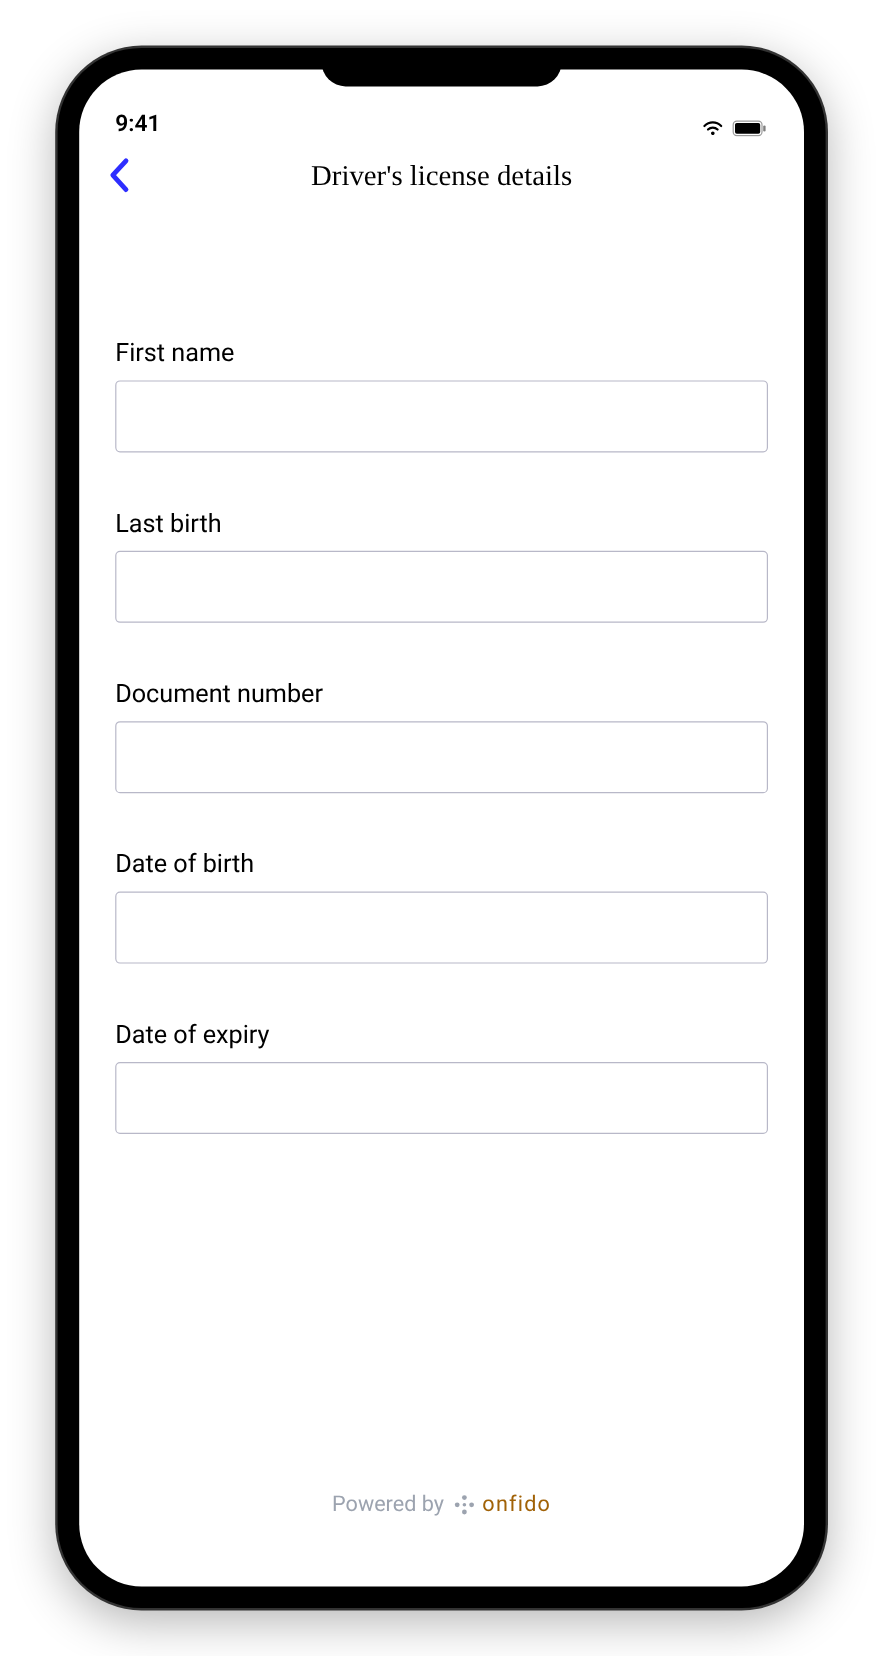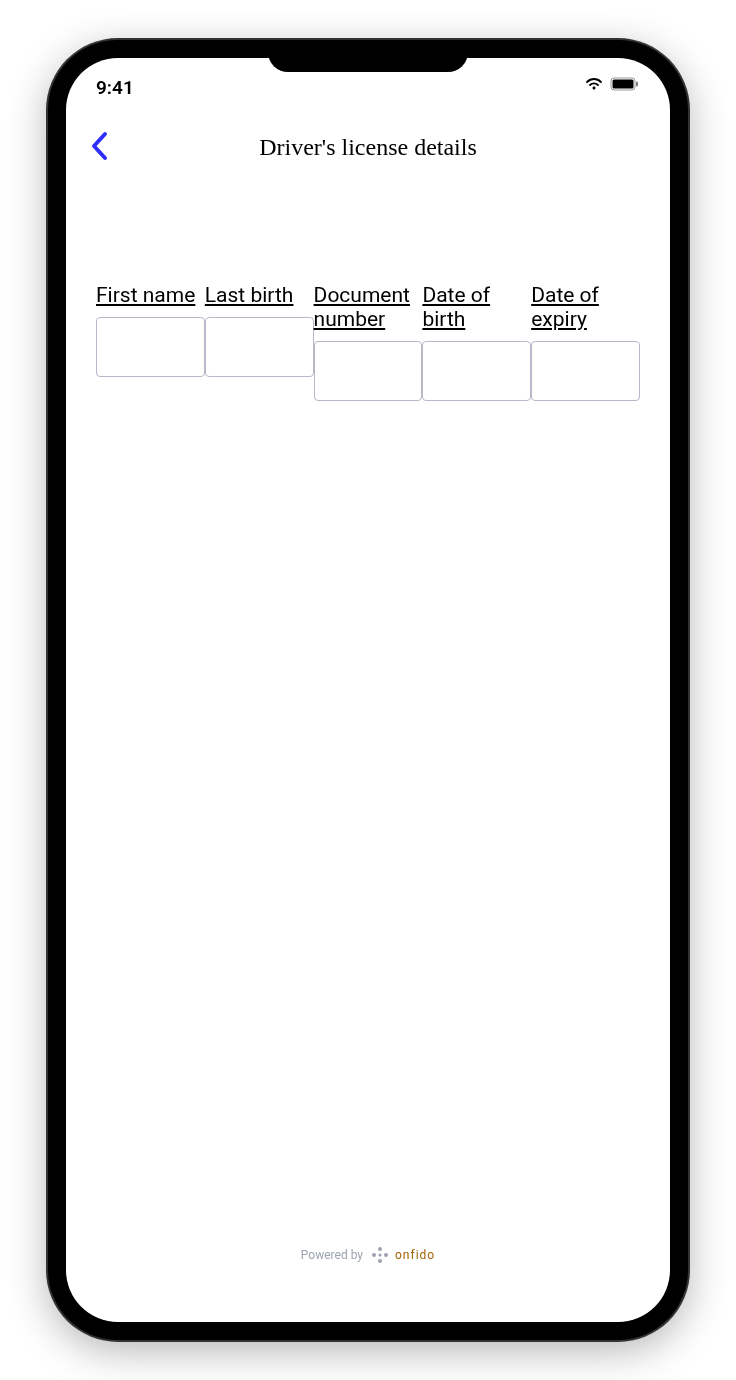--- a/index.html
+++ b/index.html
@@ -47,21 +47,21 @@
       width: 200px;
       height: 32px;
       background: #000;
       border-radius: 0 0 20px 20px;
       z-index: 10;
     }
     
     .status-bar {
       display: flex;
       justify-content: space-between;
-      align-items: flex-start;
+      align-items: flex-end;
       padding: 18px 30px 0 30px;
       height: 56px;
       font-size: 19px;
       font-weight: 600;
     }
     
     .status-right {
       display: flex;
       align-items: center;
       gap: 6px;
@@ -92,22 +92,21 @@
       font-size: 24px;
       font-weight: 400;
       color: #000;
       font-family: Liberation Serif, serif;
     }
     
     .content {
       flex: 1;
       padding: 110px 30px 0 30px;
       display: flex;
-      flex-direction: row;
-      text-decoration: underline;
+      flex-direction: column;
     }
     
     .form-group {
       margin-bottom: 48px;
     }
     
     .form-label {
       display: block;
       font-size: 21px;
       color: #000;
@@ -126,21 +125,21 @@
     }
     
     .footer {
       padding: 0 30px 40px 30px;
     }
     
     .powered-by {
       text-align: center;
       margin-bottom: 18px;
       color: #9ca3af;
-      font-size: 12px;
+      font-size: 18px;
       display: flex;
       align-items: center;
       justify-content: center;
       gap: 8px;
     }
     
     .onfido-logo {
       display: flex;
       align-items: center;
       gap: 6px;

